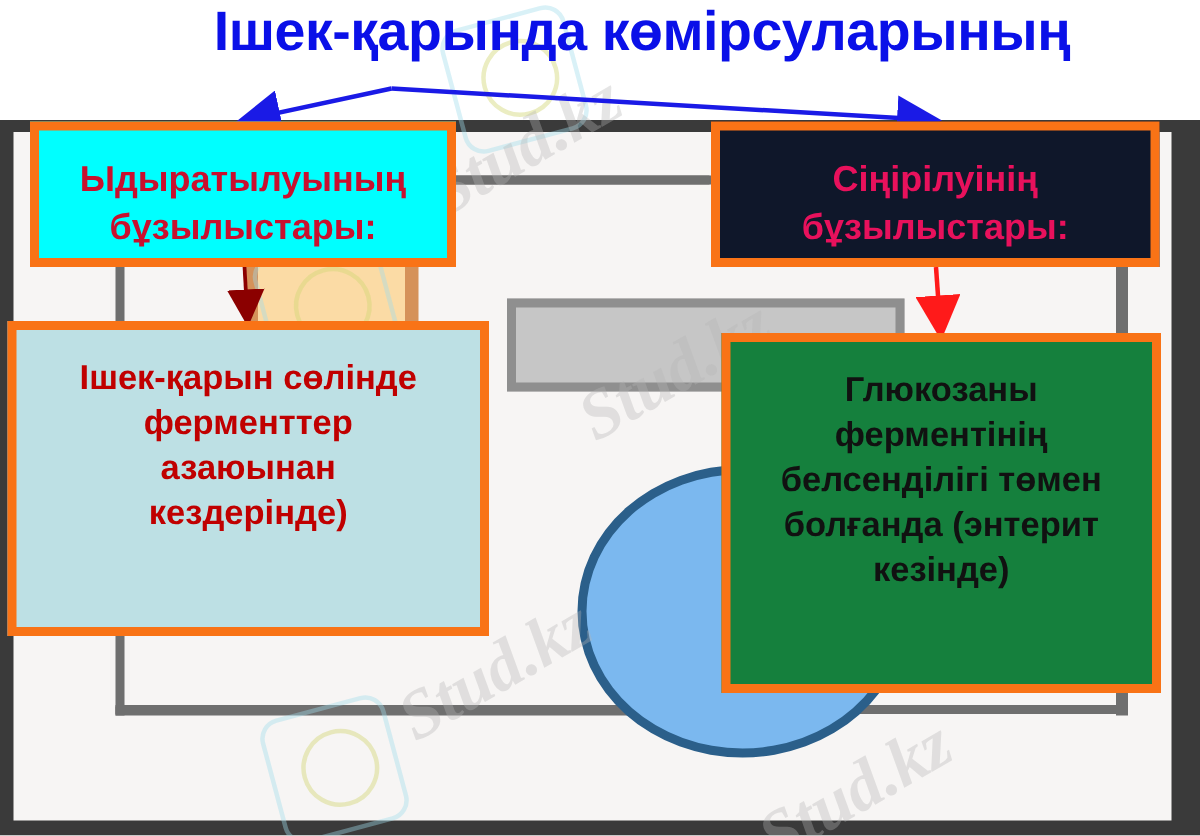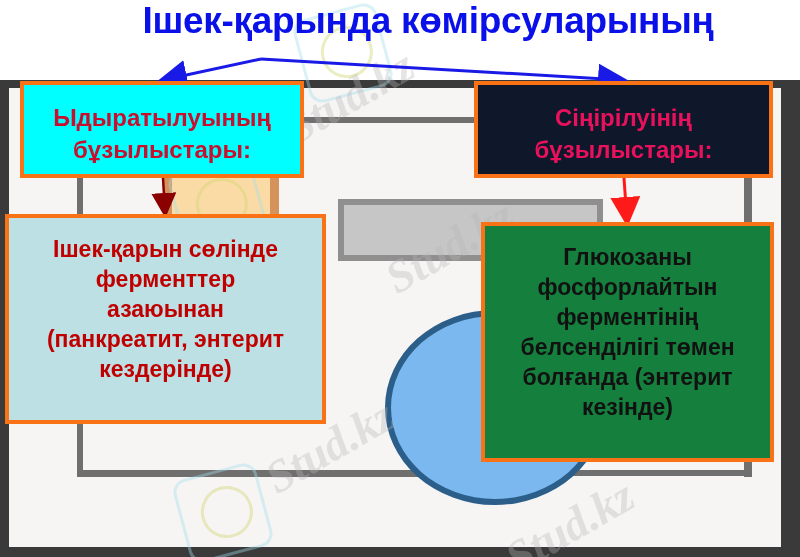--- a/index.html
+++ b/index.html
@@ -58,21 +58,21 @@
   .wm-logo {
     position: absolute; width: 80px; height: 80px; border: 3px solid rgba(160,220,235,0.4);
     border-radius: 14px; transform: rotate(-15deg); pointer-events: none;
   }
   .wm-logo::after {
     content: ""; position: absolute; left: 18px; top: 14px; width: 46px; height: 46px;
     border-radius: 50%; border: 3px solid rgba(210,215,120,0.45);
   }
   .box {
     position: absolute; box-sizing: border-box; text-align: center; font-weight: bold;
-    border: 4px solid #f97316;
+    border: 6px solid #f97316;
   }
   .box-cyan {
     left: 20px; top: 81px; width: 284px; height: 97px; background: #00ffff;
     color: #c8102e; font-size: 24px; line-height: 32px; padding-top: 17px;
   }
   .box-yellow {
     left: 474px; top: 81px; width: 299px; height: 97px; background: #0f172a;
     color: #e8115c; font-size: 24px; line-height: 32px; padding-top: 17px;
   }
   .box-left-detail {
@@ -136,24 +136,22 @@
 
 <div class="box box-yellow">
   <span class="line">Сіңірілуінің</span>
   <span class="line">бұзылыстары:</span>
 </div>
 
 <div class="box box-left-detail">
   <span class="line">Ішек-қарын сөлінде</span>
   <span class="line">ферменттер</span>
   <span class="line">азаюынан</span>
-  <span class="line">(панкреатит, энтерит</span>
   <span class="line">кездерінде)</span>
 </div>
 
 <div class="box box-right-detail">
   <span class="line">Глюкозаны</span>
-  <span class="line">фосфорлайтын</span>
   <span class="line">ферментінің</span>
   <span class="line">белсенділігі төмен</span>
   <span class="line">болғанда (энтерит</span>
   <span class="line">кезінде)</span>
 </div>
 
 </body></html>

